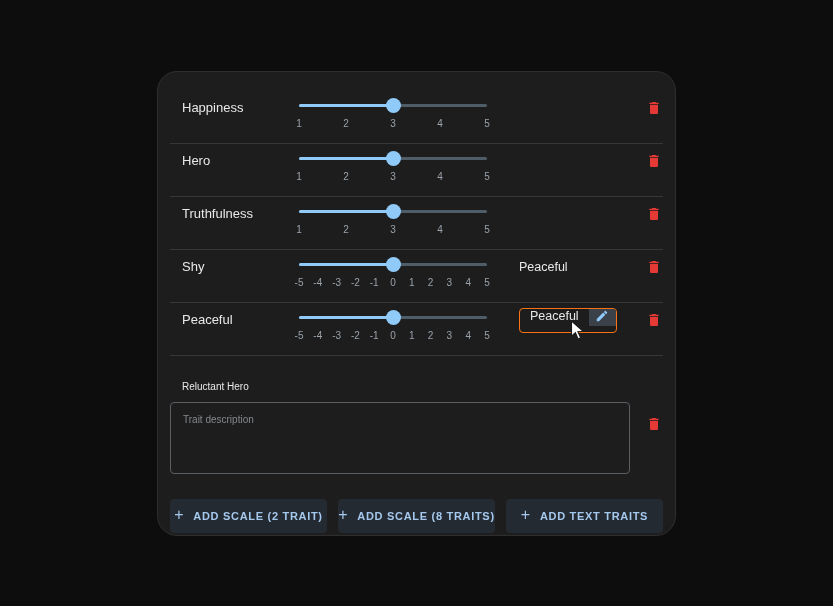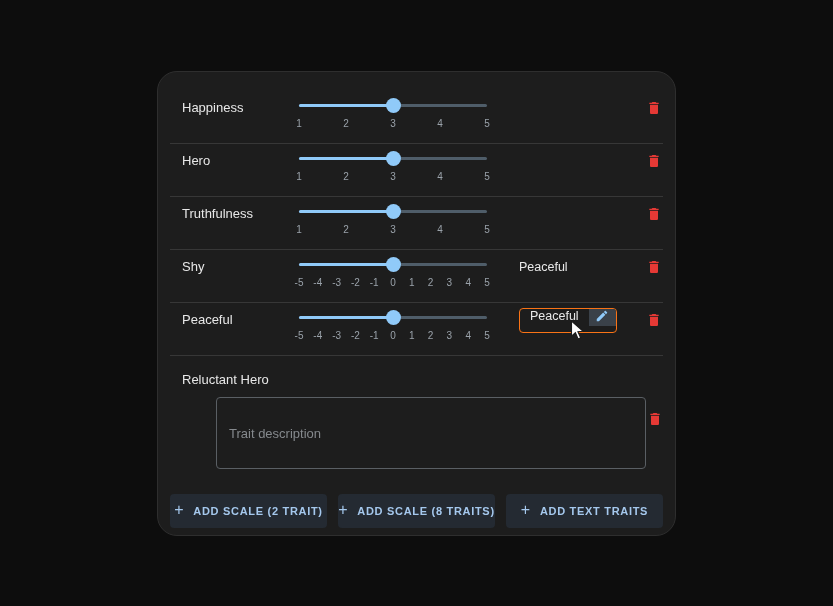--- a/index.html
+++ b/index.html
@@ -61,28 +61,28 @@
     display:flex; align-items:center; justify-content:center;
   }
   .trash-btn {
     margin-left:auto; margin-top:9px; width:18px; height:18px;
     background:none; border:none; cursor:pointer; padding:0;
     display:flex; align-items:center; justify-content:center;
   }
   
   .text-trait { margin:0 12px; }
   .text-trait-label {
-    padding-left:12px; margin-top:16px; font-size:13px; color:#e8e8e8;
+    padding-left:12px; margin-top:25px; font-size:10px; color:#e8e8e8;
   }
   .text-trait-body { display:flex; align-items:flex-start; margin-top:10px; }
   .trait-textarea {
     width:460px; height:72px; resize:none;
     background:transparent; border:1px solid #5a5f64; border-radius:4px;
-    padding:28px 12px; font-size:13px; color:#e8e8e8;
-    font-family:"Liberation Sans", "DejaVu Sans", sans-serif; outline:none;margin-left:46px;
+    padding:11px 12px; font-size:10px; color:#e8e8e8;
+    font-family:"Liberation Sans", "DejaVu Sans", sans-serif; outline:none;
   }
   .trait-textarea::placeholder { color:#85898d; }
   .text-trait-body .trash-btn { margin-top:14px; }
   
   .button-row { margin:25px 12px 0; display:flex; gap:11px; }
   .add-btn {
     flex:1; height:34px; background:#242a32; border:none; border-radius:4px;
     color:#a5c8ed; font-size:11px; font-weight:bold; letter-spacing:0.7px;
     font-family:"Liberation Sans", "DejaVu Sans", sans-serif;
     display:flex; align-items:center; justify-content:center; gap:9px; cursor:pointer;

